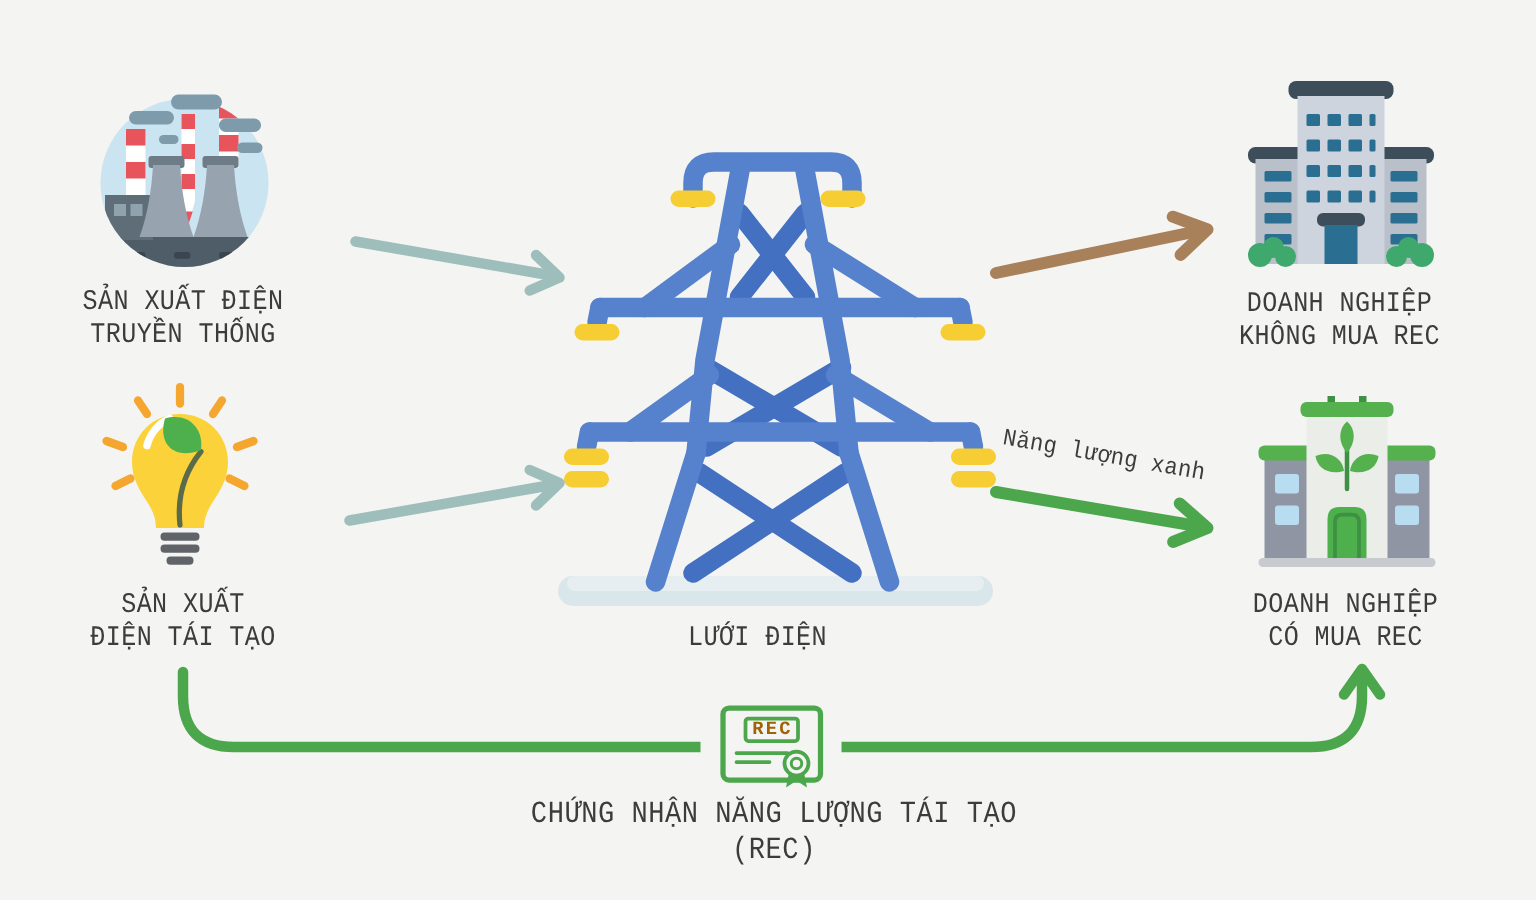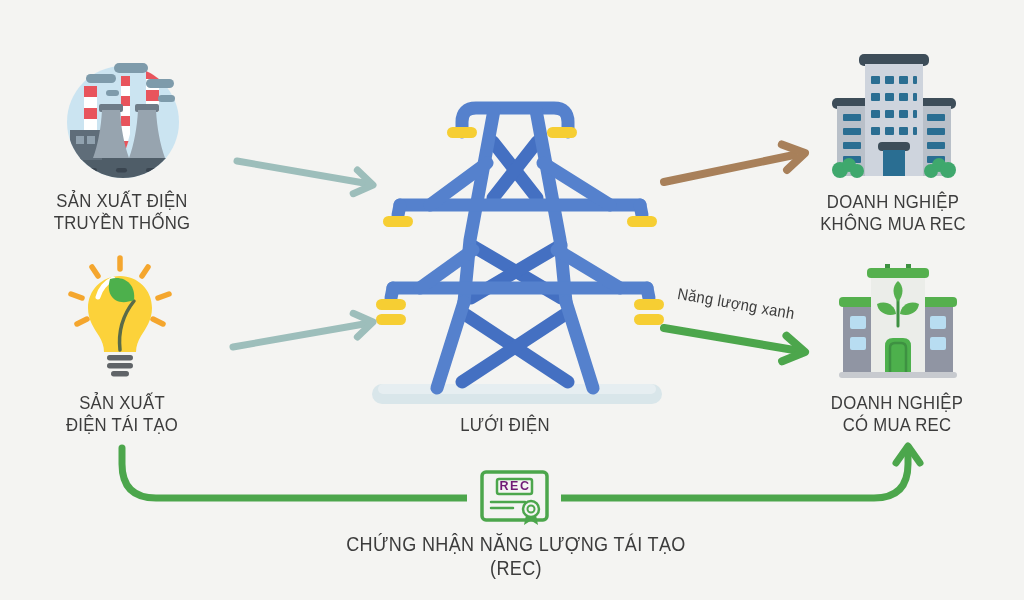--- a/index.html
+++ b/index.html
@@ -1,35 +1,35 @@
 <!DOCTYPE html>
 <html><head>
 <meta charset="utf-8">
 <style>
   html,body{margin:0;padding:0;background:#e8e8e6;}
   .stage{
     position:relative;width:1024px;height:600px;overflow:hidden;
     background:#f4f4f2;
-    font-family:Liberation Sans, sans-serif;
+    font-family:Liberation Mono, monospace;
   }
   .stage svg.canvas{position:absolute;left:0;top:0;}
   .lbl{
     position:absolute;text-align:center;color:#3c3c3c;
     font-size:19px;line-height:1.18;letter-spacing:.3px;
     white-space:pre-line;transform:scaleX(.88);transform-origin:50% 50%;
   }
   .lbl-grid{font-size:19px;}
   .lbl-cert{font-size:20.5px;letter-spacing:.4px;}
   .lbl-green{
     position:absolute;text-align:center;color:#3c3c3c;font-size:16px;
     letter-spacing:.3px;white-space:nowrap;
     transform:rotate(10deg) scaleX(.92);transform-origin:50% 50%;
   }
   .rec-badge{
-    position:absolute;text-align:center;color:#701a75;
+    position:absolute;text-align:center;color:#a16207;
     font-size:12.5px;font-weight:bold;letter-spacing:1.5px;line-height:15px;
   }
 </style>
 </head>
 <body>
 
 <div class="stage">
 
 <svg class="canvas" width="1024" height="600" viewBox="0 0 1024 600">
   <defs>

